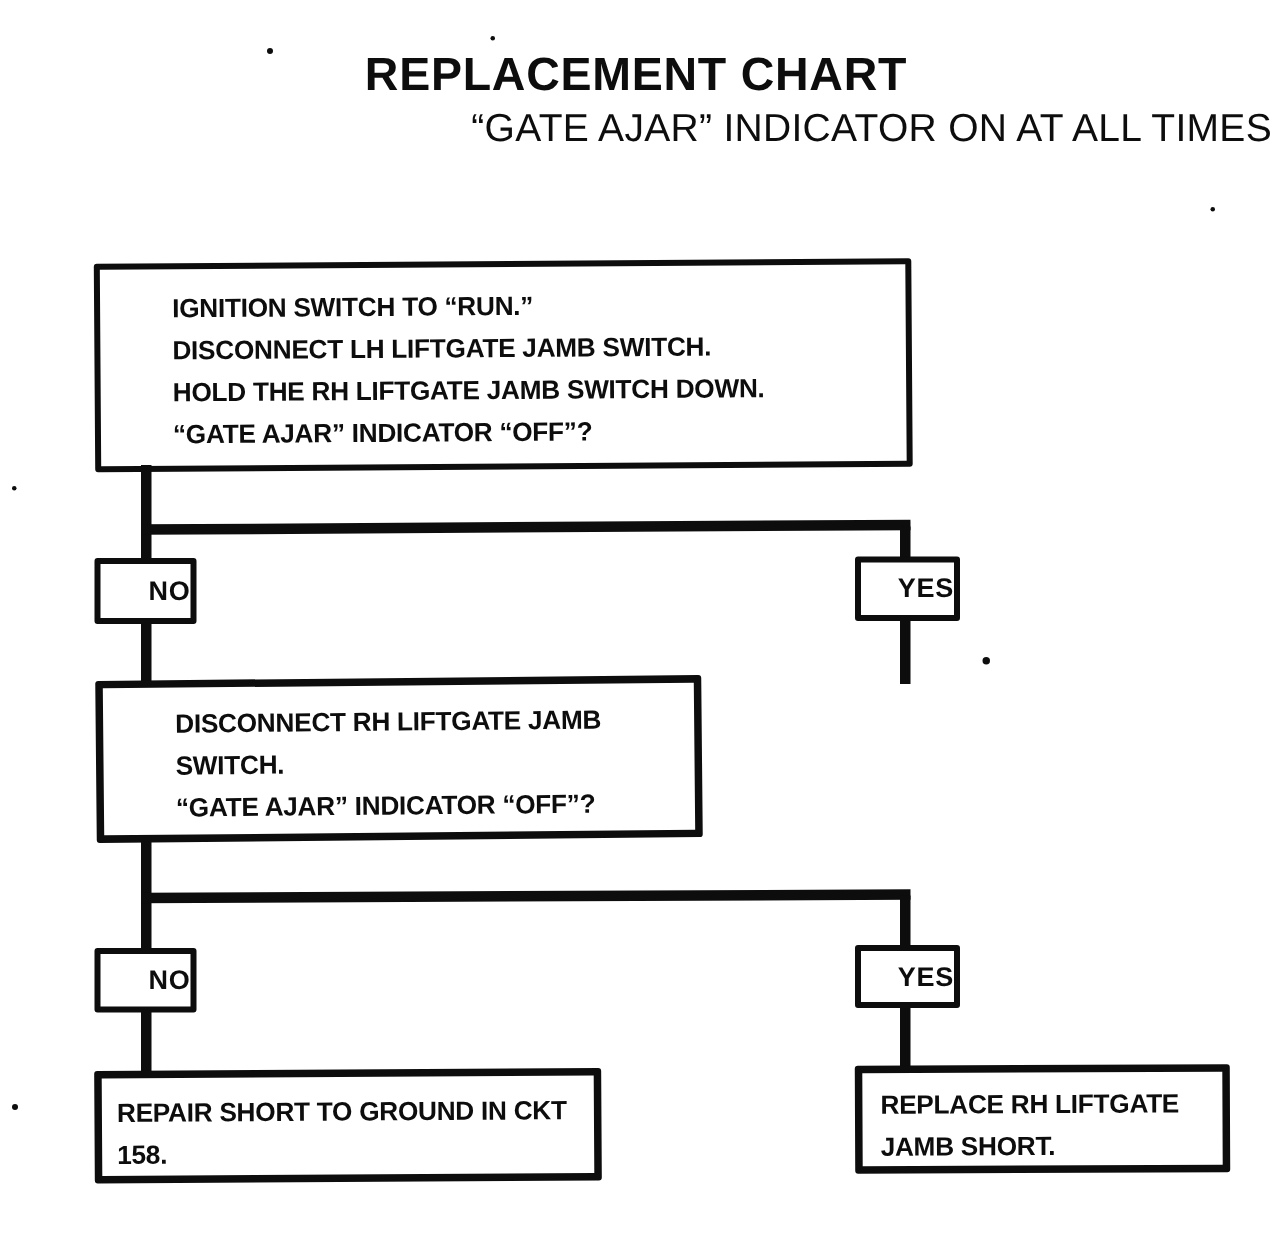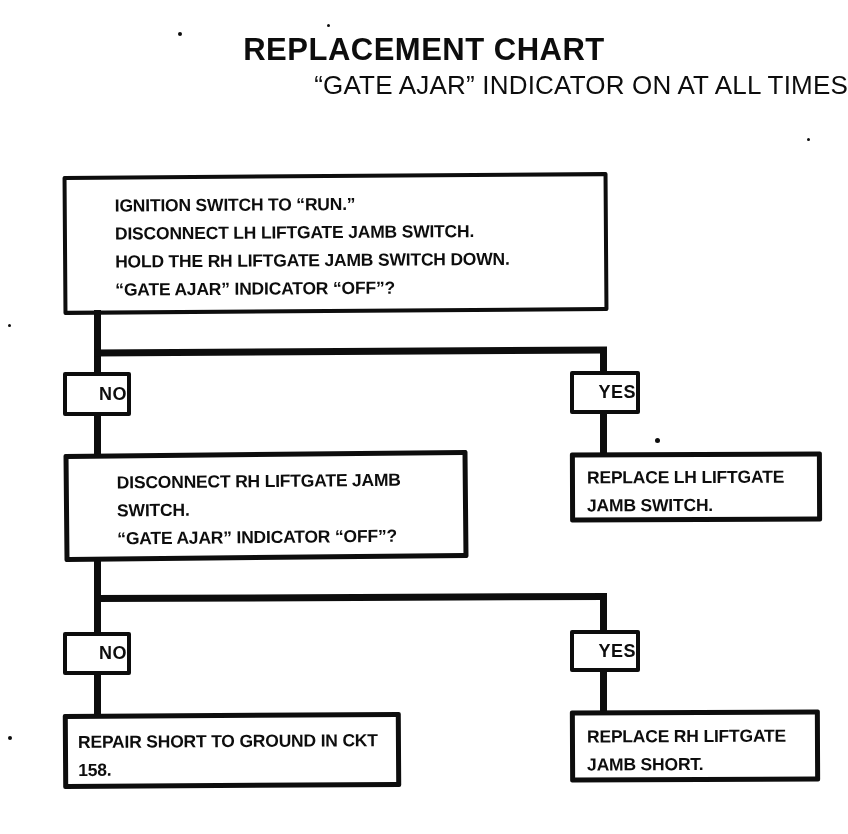--- a/index.html
+++ b/index.html
@@ -155,23 +155,20 @@
     <div class="flow-line">
       <span class="bullet-col"><span class="bullet-dot"></span></span>
       <span class="line-text">DISCONNECT RH LIFTGATE JAMB SWITCH.</span>
     </div>
     <div class="flow-line">
       <span class="bullet-col"></span>
       <span class="line-text">“GATE AJAR” INDICATOR “OFF”?</span>
     </div>
   </div>
 
-  <div class="fbox res-yes1 thick">
-    <span>REPLACE LH LIFTGATE JAMB SWITCH.</span>
-  </div>
 
   <div class="cline v-step2-branch2"></div>
   <div class="cline h-branch2"></div>
   <div class="cline v-branch2-yes"></div>
 
   <div class="dbox no2">
     <span>NO</span>
   </div>
   <div class="dbox yes2">
     <span>YES</span>

